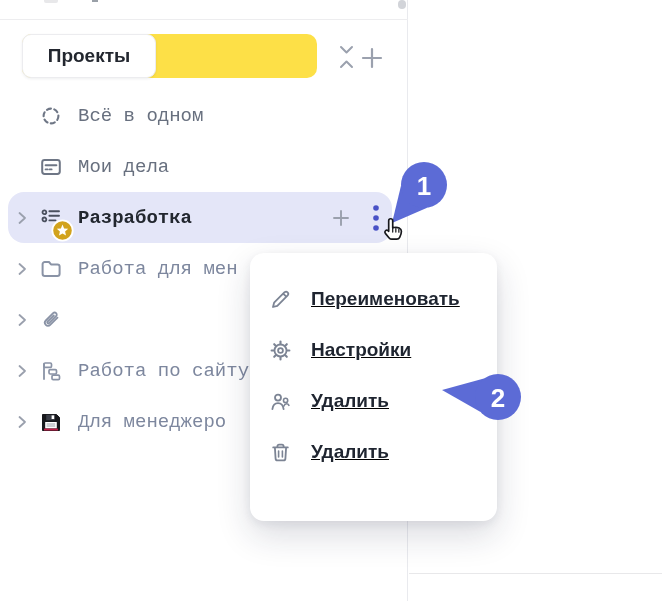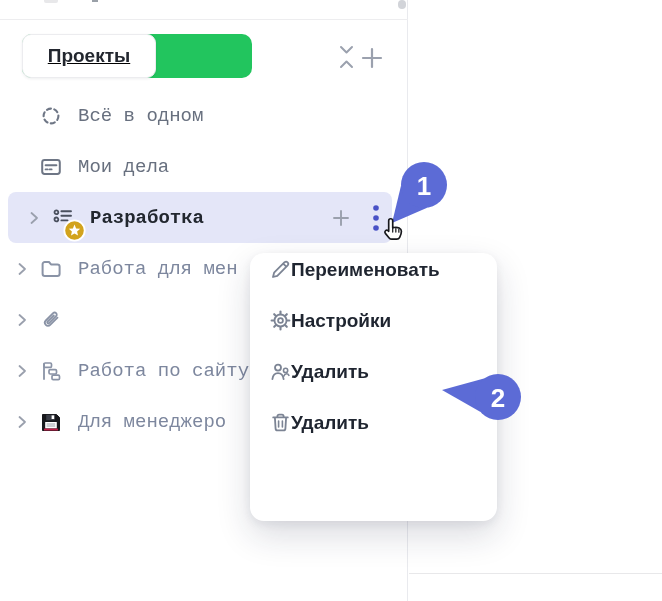--- a/index.html
+++ b/index.html
@@ -13,52 +13,52 @@
   .sidebar-shadow { position:absolute; left:409px; top:0; width:10px; height:601px;
              background:linear-gradient(to right, rgba(40,45,60,0.045), rgba(40,45,60,0)); }
   .top-frag-a { position:absolute; left:44px; top:0; width:14px; height:3px;
              background:#e8e8ea; border-radius:0 0 2px 2px; }
   .top-frag-b { position:absolute; left:92px; top:0; width:6px; height:2px; background:#9aa0a8; }
   .top-divider { position:absolute; left:0; top:19px; width:408px; height:1px; background:#ededef; }
   .scroll-thumb { position:absolute; left:398px; top:0; width:8px; height:9px;
              background:#d2d4d9; border-radius:4px; }
 
   
-  .tabs { position:absolute; left:22px; top:34px; width:230px; height:44px;
-          background:#22c55e; border-radius:10px; display:flex; align-items:stretch;text-decoration:underline; }
+  .tabs { position:absolute; left:22px; top:34px; width:295px; height:44px;
+          background:#fde047; border-radius:10px; display:flex; align-items:stretch; }
   .tab { display:flex; align-items:center; justify-content:center;
          font-size:19px; font-weight:600; color:#23272f; cursor:pointer; }
   .tab.active { width:134px; background:#fff; border-radius:9px;
          border:1px solid #ececef; box-shadow:0 1px 3px rgba(20,24,40,0.07); }
   .tab.inactive { width:148px; color:#2b303a; }
 
   .icon-btn { position:absolute; cursor:pointer; }
 
   
   .list { position:absolute; left:0; top:90px; width:408px; }
   .row { position:relative; height:51px; display:flex; align-items:center;
          padding-left:14px; font-size:19px; white-space:nowrap; cursor:pointer; }
   .row.no-chev { padding-left:40px; }
   .row .chev { width:16px; height:16px; margin-right:10px; flex:0 0 auto; }
   .row .ricon { width:22px; height:22px; margin-right:16px; flex:0 0 auto; position:relative; }
   .row .lbl { font-weight:500;font-family:Liberation Mono, monospace; }
   .row.special .lbl { color:#68707f; }
   .row.project .lbl { color:#7d879e; }
-  .row.selected { background:#e4e6f8; border-radius:8px; margin:0 16px 0 8px;
-                  padding-left:18px; }
+  .row.selected { background:#e4e6f8; border-radius:16px; margin:0 16px 0 8px;
+                  padding-left:6px; }
   .row.selected .lbl { color:#22272f; font-weight:600; }
   .row-actions { margin-left:auto; display:flex; align-items:center; padding-right:12px; gap:22px; }
   .star-badge { position:absolute; left:11px; top:12px; width:23px; height:23px; }
 
   
   .menu { position:absolute; left:250px; top:253px; width:247px; height:268px;
           background:#fff; border-radius:14px; z-index:10; padding-top:6px;
           box-shadow:0 14px 34px rgba(25,30,60,0.16), 0 3px 10px rgba(25,30,60,0.07); }
-  .menu-item { height:51px; display:flex; align-items:flex-start; 
-          padding:0 16px 0 20px; cursor:pointer; }
+  .menu-item { height:51px; display:flex; align-items:flex-end; gap:20px;
+          padding:0 16px 0 20px; cursor:pointer;text-decoration:underline; }
   .menu-item .micon { width:21px; height:21px; flex:0 0 auto; }
   .menu-item .mlbl { font-size:19px; font-weight:600; color:#1f2530; white-space:nowrap; }
 
   
   .badge { position:absolute; z-index:20; }
   .badge text { font-size:26px; font-weight:bold; fill:#ffffff; }
   .cursor { position:absolute; z-index:30; }
 
   
   .main { position:absolute; left:409px; top:0; width:253px; height:601px; background:#fff; }

